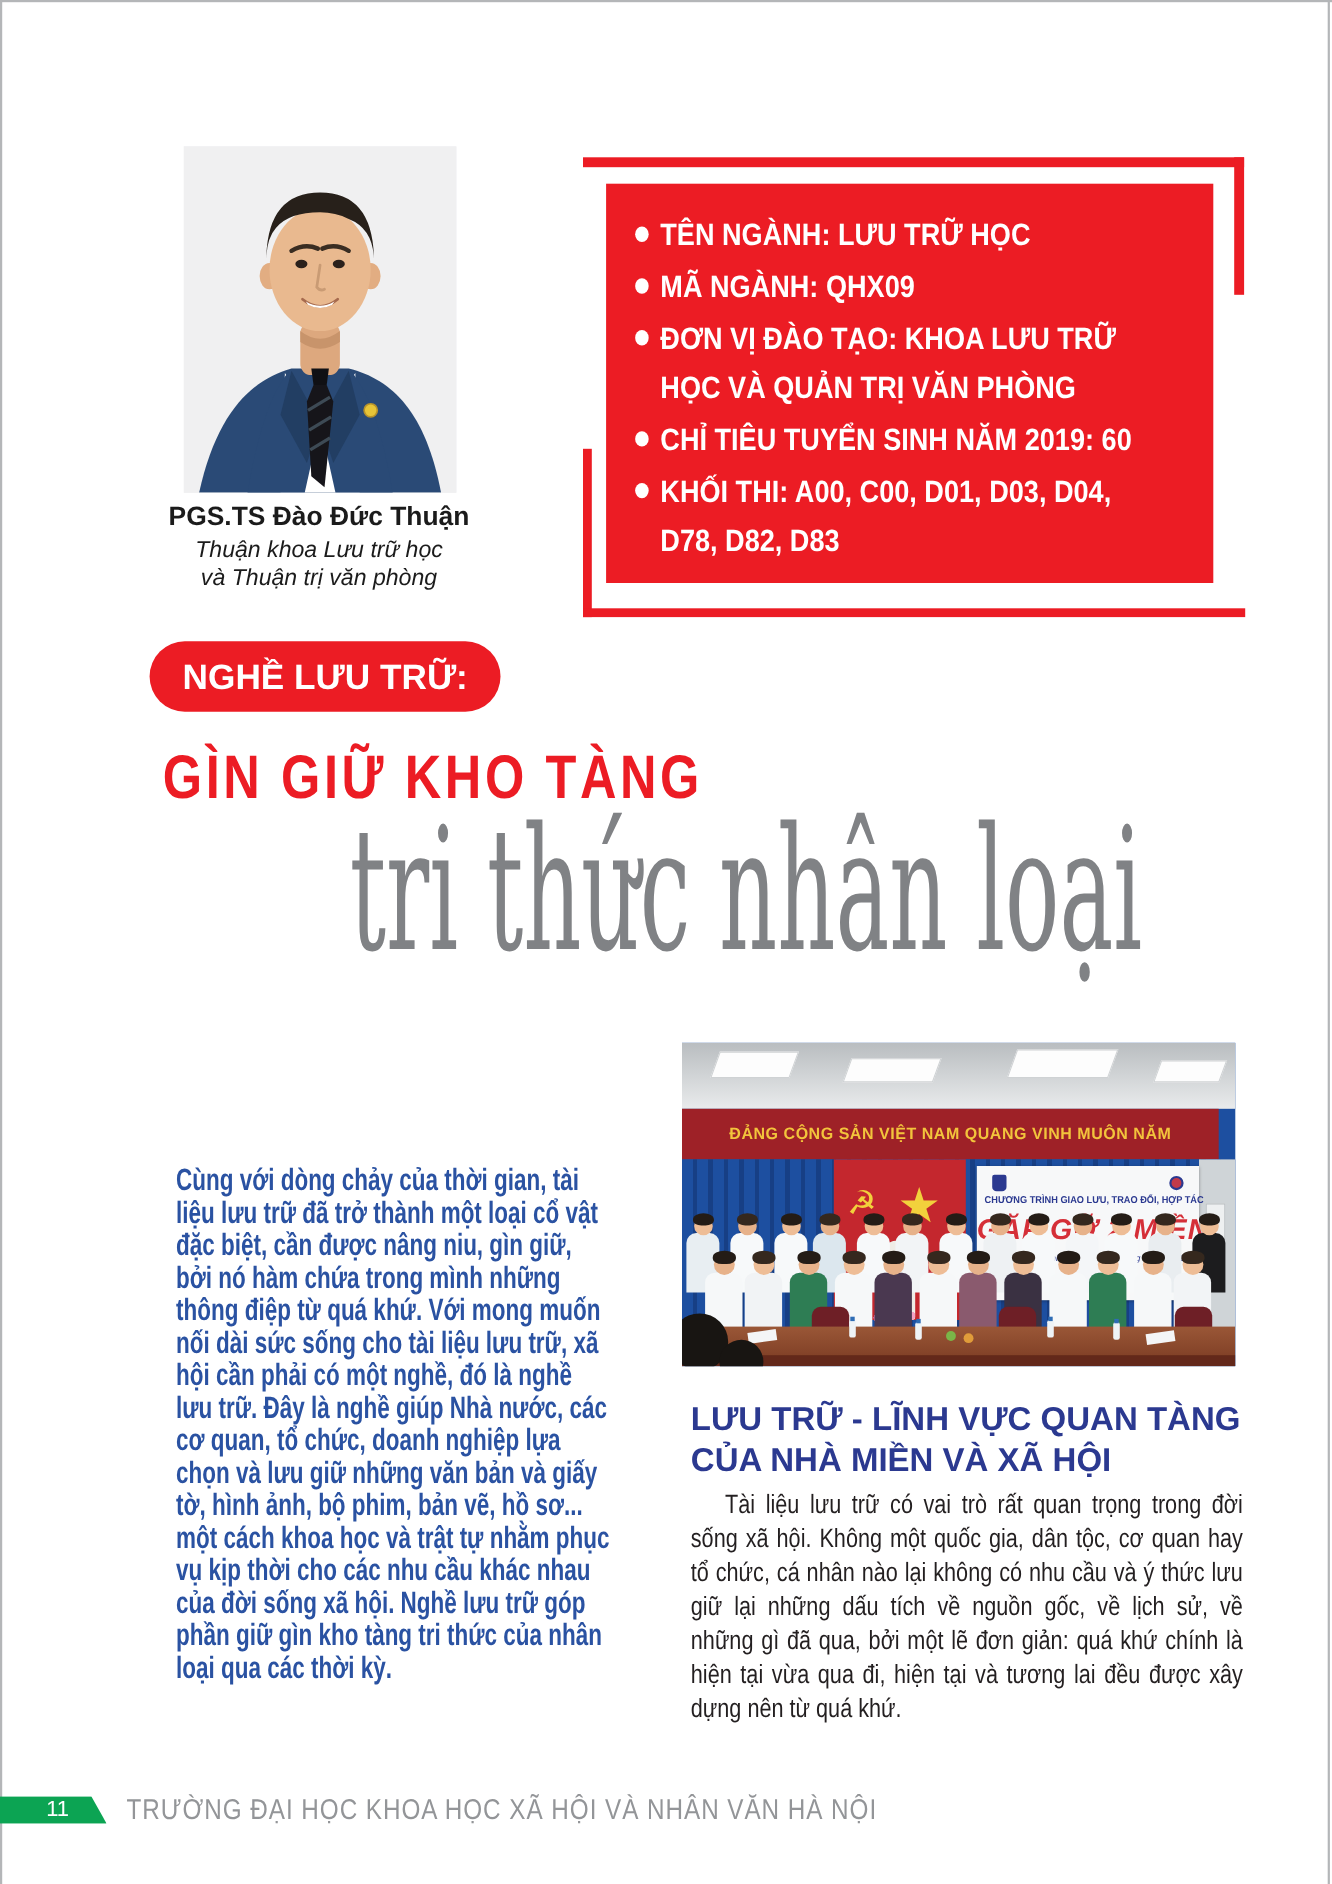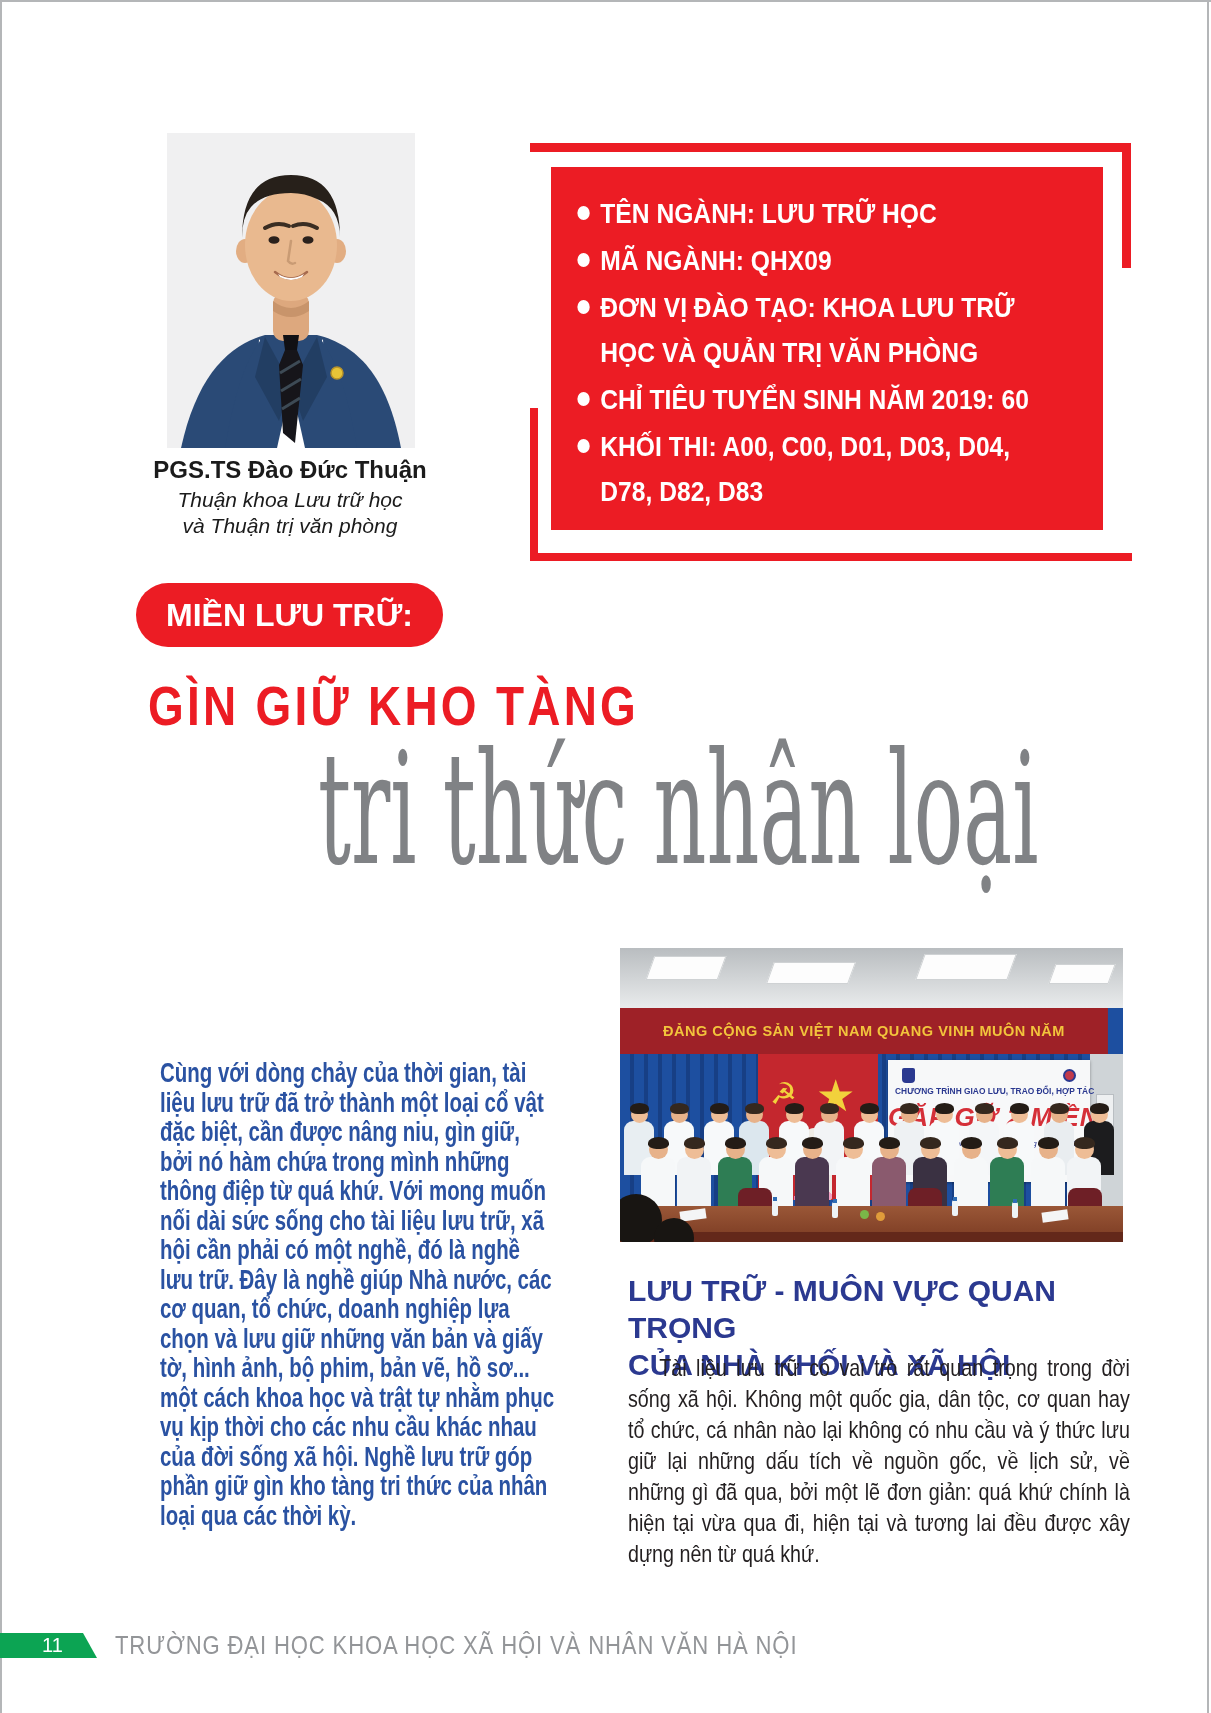--- a/index.html
+++ b/index.html
@@ -189,21 +189,21 @@
       <li>TÊN NGÀNH: LƯU TRỮ HỌC</li>
       <li>MÃ NGÀNH: QHX09</li>
       <li>ĐƠN VỊ ĐÀO TẠO: KHOA LƯU TRỮ
 HỌC VÀ QUẢN TRỊ VĂN PHÒNG</li>
       <li>CHỈ TIÊU TUYỂN SINH NĂM 2019: 60</li>
       <li>KHỐI THI: A00, C00, D01, D03, D04,
 D78, D82, D83</li>
     </ul>
   </div>
 
-  <div class="kicker">MIỀN LƯU TRỮ:</div>
+  <div class="kicker">NGHỀ LƯU TRỮ:</div>
   <div class="headline-red">GÌN GIỮ KHO TÀNG</div>
   <div class="headline-gray">tri thức nhân loại</div>
 
   <div class="intro">Cùng với dòng chảy của thời gian, tài liệu lưu trữ đã trở thành một loại cổ vật đặc biệt, cần được nâng niu, gìn giữ, bởi nó hàm chứa trong mình những thông điệp từ quá khứ. Với mong muốn nối dài sức sống cho tài liệu lưu trữ, xã hội cần phải có một nghề, đó là nghề lưu trữ. Đây là nghề giúp Nhà nước, các cơ quan, tổ chức, doanh nghiệp lựa chọn và lưu giữ những văn bản và giấy tờ, hình ảnh, bộ phim, bản vẽ, hồ sơ... một cách khoa học và trật tự nhằm phục vụ kịp thời cho các nhu cầu khác nhau của đời sống xã hội. Nghề lưu trữ góp phần giữ gìn kho tàng tri thức của nhân loại qua các thời kỳ.</div>
 
   <div class="photo">
     <div class="ceiling"></div>
     <div class="lightpanel" style="left:30px;top:8px;width:70px;height:22px;"></div>
     <div class="lightpanel" style="left:150px;top:14px;width:80px;height:20px;"></div>
     <div class="lightpanel" style="left:300px;top:6px;width:90px;height:24px;"></div>
@@ -364,22 +364,22 @@
     <div class="bottle" style="left:212px;top:254px;"></div>
     <div class="bottle" style="left:332px;top:252px;"></div>
     <div class="bottle" style="left:392px;top:254px;"></div>
     <div class="fruit" style="left:240px;top:262px;background:#7ab648;"></div>
     <div class="fruit" style="left:256px;top:264px;background:#e09c3a;"></div>
     <div class="fg-head" style="left:-10px;top:246px;width:52px;height:52px;"></div>
     <div class="fg-head" style="left:34px;top:270px;width:40px;height:40px;"></div>
   </div>
 
   <div class="sec-head">
-    <span>LƯU TRỮ - MUÔN VỰC QUAN TRỌNG</span><br>
-    <span>CỦA NHÀ KHỐI VÀ XÃ HỘI</span>
+    <span>LƯU TRỮ - LĨNH VỰC QUAN TÀNG</span><br>
+    <span>CỦA NHÀ MIỀN VÀ XÃ HỘI</span>
   </div>
   <div class="body-par">Tài liệu lưu trữ có vai trò rất quan trọng trong đời sống xã hội. Không một quốc gia, dân tộc, cơ quan hay tổ chức, cá nhân nào lại không có nhu cầu và ý thức lưu giữ lại những dấu tích về nguồn gốc, về lịch sử, về những gì đã qua, bởi một lẽ đơn giản: quá khứ chính là hiện tại vừa qua đi, hiện tại và tương lai đều được xây dựng nên từ quá khứ.</div>
 
   <div class="badge">
     <span>11</span>
   </div>
   <div class="footer-title">TRƯỜNG ĐẠI HỌC KHOA HỌC XÃ HỘI VÀ NHÂN VĂN HÀ NỘI</div>
 </div>
 
 </body></html>

